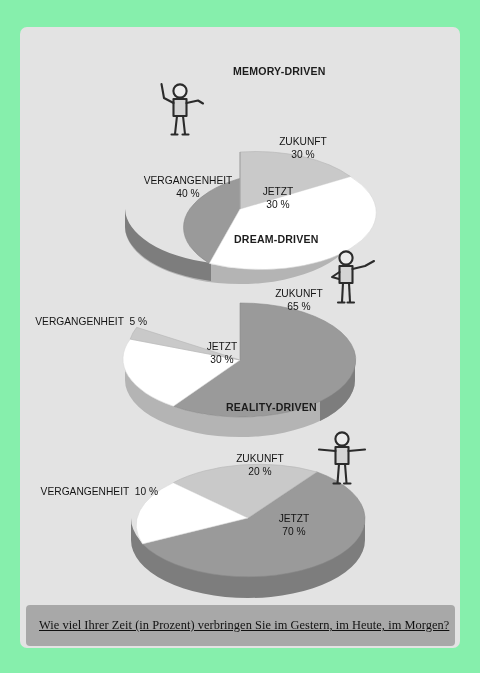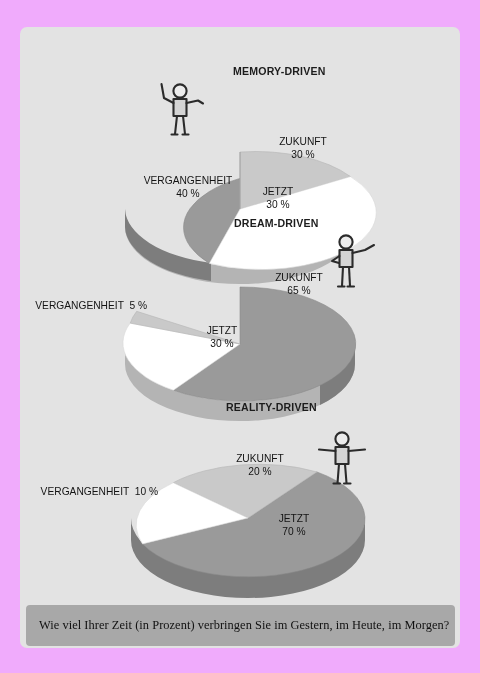--- a/index.html
+++ b/index.html
@@ -5,21 +5,21 @@
   html,body{margin:0;padding:0;}
   body{
     width:480px;height:673px;
     background:#ffffff;
     font-family:"Liberation Sans", sans-serif;
     overflow:hidden;
   }
   #page{
     position:relative;
     width:480px;height:673px;
-    background:#f0abfc;
+    background:#86efac;
   }
   .panel{
     position:absolute;
     left:20px;top:27px;
     width:440px;height:621px;
     background:#e3e3e3;
     border-radius:7px;
   }
   .chart-block{
     position:absolute;
@@ -60,20 +60,21 @@
     display:flex;
     align-items:center;
   }
   .caption-text{
     font-family:"Liberation Serif", serif;
     font-size:12.4px;
     color:#111111;
     padding-left:13px;
     letter-spacing:0.05px;
     white-space:nowrap;
+    text-decoration:underline;
   }
 </style>
 </head>
 <body>
 
 <div id="page">
 
   <div class="panel">
 
     <div class="chart-block" style="top:40px;height:180px;">
@@ -115,21 +116,21 @@
           <path d="M 22.5 27 L 13 22 L 10.5 8"></path>
           <path d="M 35.5 27 L 47 24.5 L 52 27.5"></path>
           <path d="M 26 40 L 24 58"></path>
           <path d="M 32 40 L 34 58"></path>
           <path d="M 20.5 58.5 L 26.5 58.5"></path>
           <path d="M 31.5 58.5 L 37.5 58.5"></path>
         </g>
       </svg>
     </div>
 
-    <div class="chart-block" style="top:192px;height:180px;">
+    <div class="chart-block" style="top:208px;height:180px;">
 
       <svg class="pie-svg" width="440" height="180" viewBox="0 0 440 180">
         <path d="M 105 125 A 115 57 0 0 0 335 125 L 335 145 A 115 57 0 0 1 105 145 Z" fill="#b4b4b4"></path>
         <path d="M 300 166 A 115 57 0 0 0 335 125 L 335 145 A 115 57 0 0 1 300 186 Z" fill="#7d7d7d"></path>
 
         <path d="M 220 125 L 220 68 A 115 57 0 1 1 153.4 171.2 Z" fill="#9a9a9a" stroke="#8a8a8a" stroke-width="0.6"></path>
 
         <path d="M 220 125 L 153.4 171.2 A 115 57 0 0 1 110.2 104.1 Z" fill="#ffffff" stroke="#d8d8d8" stroke-width="0.6"></path>
 
         <path d="M 220 125 L 110.2 104.1 A 115 57 0 0 1 116.7 92.3 Z" fill="#c9c9c9" stroke="#b5b5b5" stroke-width="0.6"></path>

